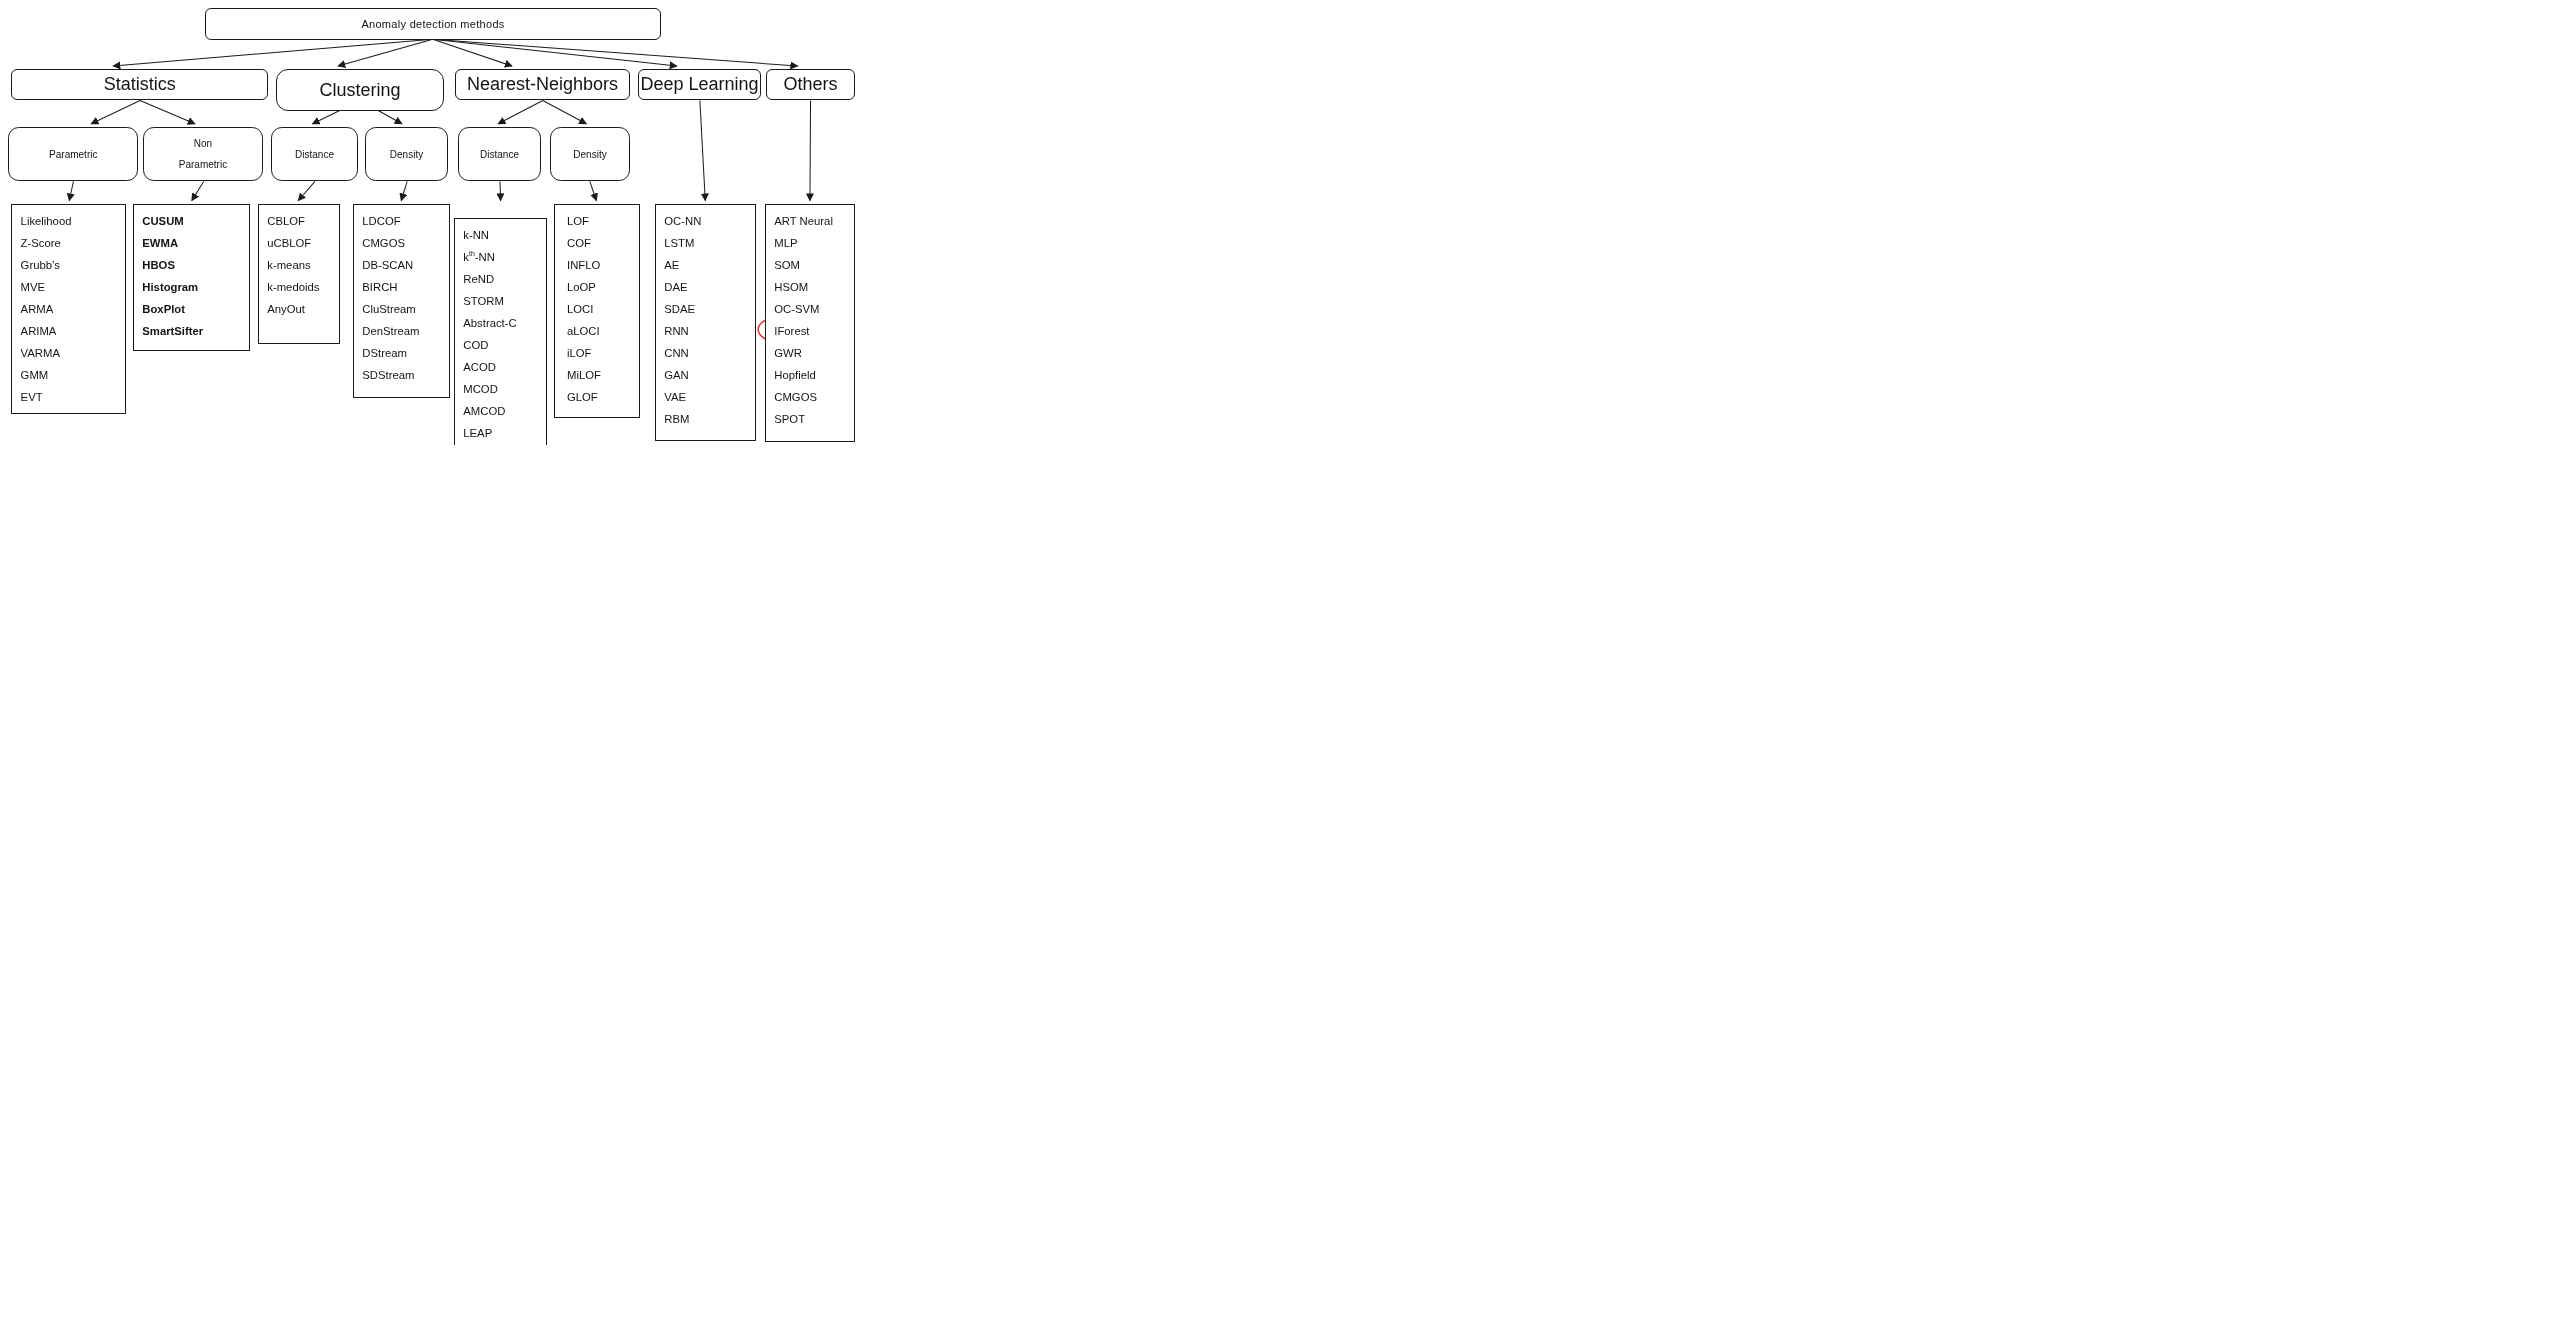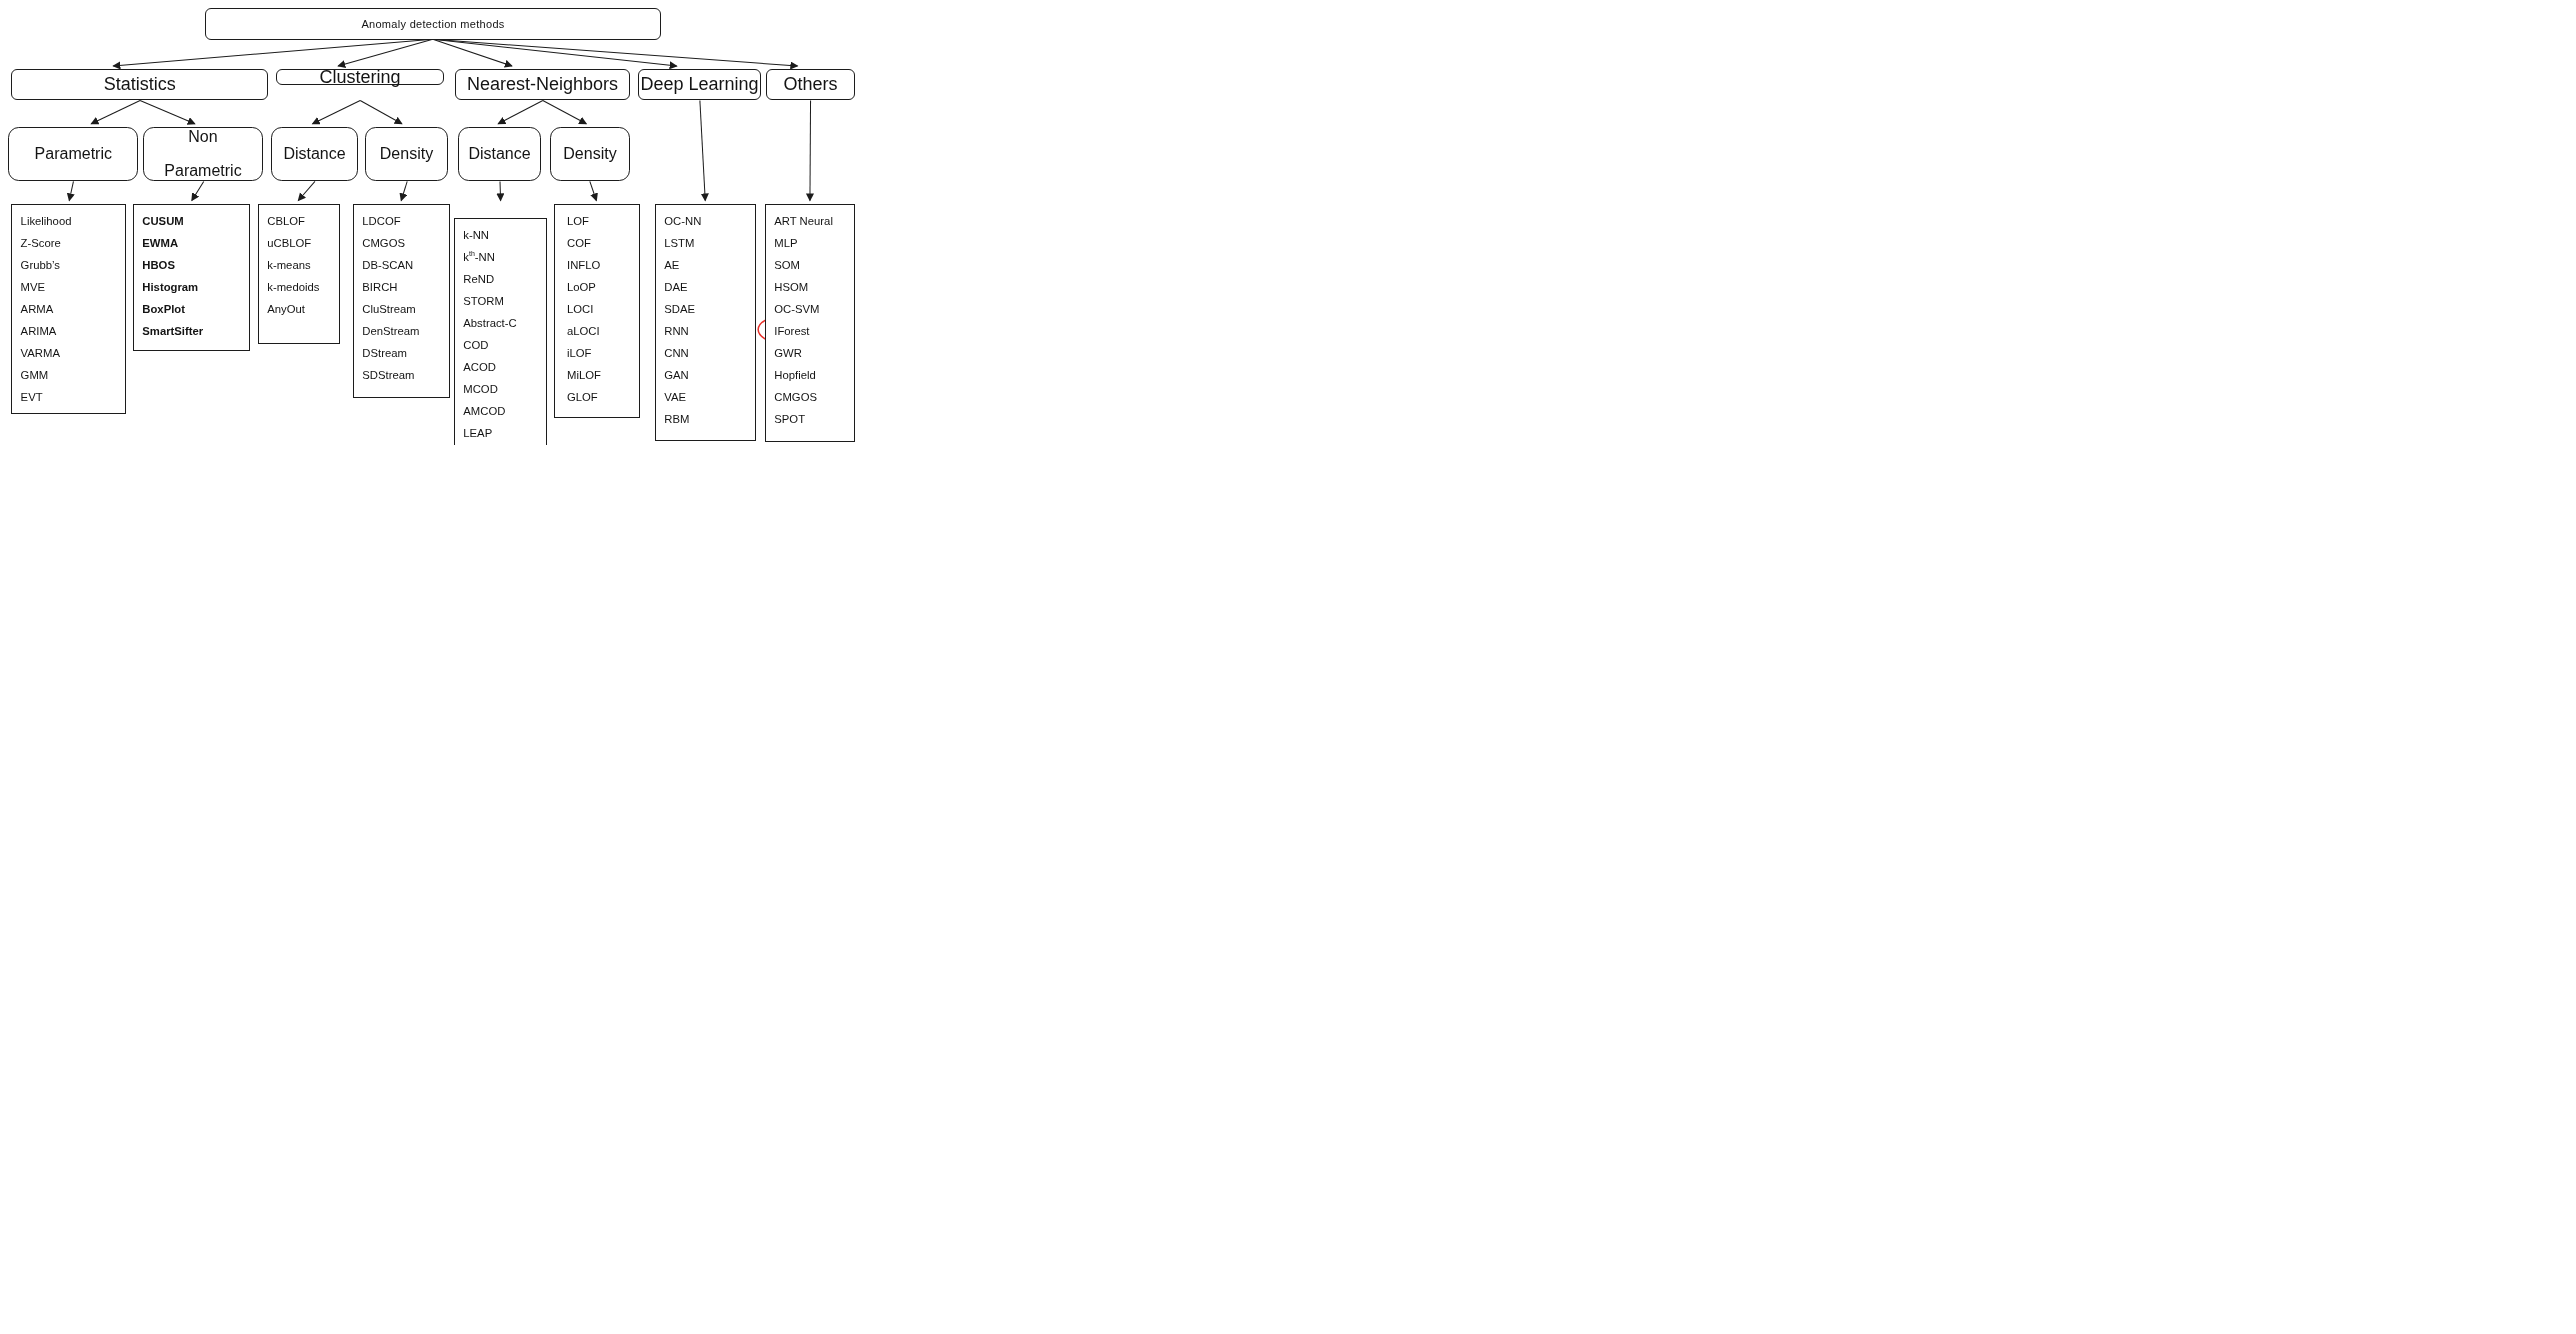--- a/index.html
+++ b/index.html
@@ -2,21 +2,21 @@
 <html style="font-size:9.5px"><head>
 <meta charset="utf-8">
 <style>
   html,body{margin:0;padding:0;background:#ffffff;}
   body{font-family:"Liberation Sans","DejaVu Sans",sans-serif;color:#141414;}
   #canvas{position:relative;width:859px;height:445px;background:#ffffff;overflow:hidden;}
   .box{position:absolute;background:#ffffff;border:1.5px solid #1c1c1c;box-sizing:border-box;
        display:flex;align-items:center;justify-content:center;text-align:center;}
   .rootbox{border-radius:6px;font-size:11px;letter-spacing:0.3px;}
   .cat{border-radius:6px;font-size:18px;}
-  .subcat{border-radius:10.7px;border-width:1.2px;font-size:16px;}
+  .subcat{border-radius:10.7px;border-width:1.2px;font-size:10px;}
   .two-line{line-height:2.15;}
   .leaf{position:absolute;background:#ffffff;border:1.2px solid #1c1c1c;box-sizing:border-box;
         padding:4.8px 3.6px 0 8.3px;}
   .method-item{font-size:11.3px;line-height:22px;white-space:nowrap;}
   .method-item sup{font-size:0.62em;line-height:0;}
   #overlay{position:absolute;left:0;top:0;pointer-events:none;}
 </style>
 </head>
 <body>
 
@@ -58,21 +58,21 @@
     <ellipse cx="1337" cy="554" rx="63" ry="27" fill="none" stroke-width="2.6" stroke="#e8312b"></ellipse>
   </svg>
 
   <div class="box rootbox" style="left:205px;top:7.7px;width:456px;height:32px;">
     <span>Anomaly detection methods</span>
   </div>
 
   <div class="box cat" style="left:11.3px;top:69px;width:257px;height:31px;">
     <span>Statistics</span>
   </div>
-  <div class="box cat" style="left:276px;top:69px;width:168px;height:16px;">
+  <div class="box cat" style="left:276px;top:69px;width:168px;height:42px;border-radius:12px;">
     <span>Clustering</span>
   </div>
   <div class="box cat" style="left:455px;top:69px;width:175px;height:31px;">
     <span>Nearest-Neighbors</span>
   </div>
   <div class="box cat" style="left:638px;top:69px;width:123px;height:31px;">
     <span>Deep Learning</span>
   </div>
   <div class="box cat" style="left:766px;top:69px;width:89px;height:31px;">
     <span>Others</span>

